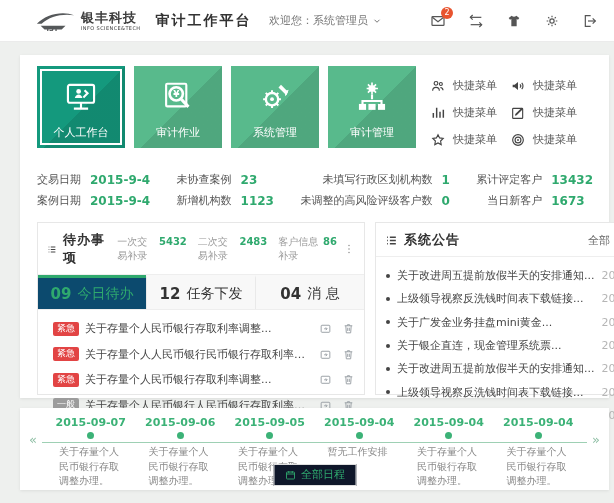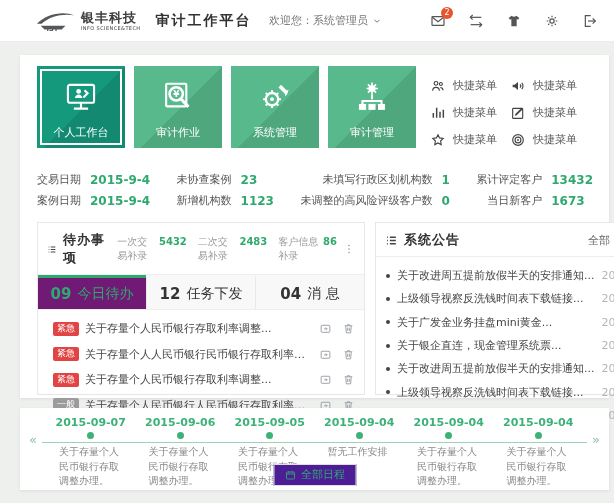--- a/index.html
+++ b/index.html
@@ -89,21 +89,21 @@
   .panel-notice .dots-btn { margin-left:8px; }
 
   
   .tabs { display:flex; border-bottom:1px solid #eee; }
   .tab {
     flex:1; height:34px; background:#f8f8f8; cursor:pointer;
     border-left:1px solid #e9e9e9; border-top:3px solid transparent;
     display:flex; align-items:center; justify-content:center; gap:6px; color:#333;
   }
   .tab:first-child { border-left:none; }
-  .tab.active { background:#701a75; border-top-color:#2fa96e; color:#2fa96e; }
+  .tab.active { background:#0c4a6e; border-top-color:#2fa96e; color:#2fa96e; }
   .tab-num { font-size:15px; font-weight:bold; }
   .tab-label { font-size:14px; }
 
   
   .todo-list { padding:6px 9px 0; }
   .todo-item { display:flex; align-items:center; gap:6px; height:25.5px; cursor:pointer;padding-left:6px; }
   .level-badge {
     flex:none; font-size:9px; color:#fff; padding:1px 4px 2px; border-radius:2px; line-height:1.2;
   }
   .level-badge.red { background:#e24444; }
@@ -124,21 +124,21 @@
   .tl-chevron.left { left:9px; }
   .tl-chevron.right { right:9px; }
   .tl-line { position:absolute; left:22px; right:22px; top:34px; height:1px; background:#9ed0b4; }
   .tl-entries { display:flex; position:relative; }
   .tl-entry { flex:1; text-align:center; }
   .tl-date { font-size:11px; font-weight:bold; color:#3cb277; }
   .tl-dot { width:7px; height:7px; border-radius:50%; background:#3cb277; margin:3px auto 6px; position:relative; z-index:2; }
   .tl-text { font-size:10px; color:#888; text-align:left; padding:0 13px; line-height:1.45; }
   .schedule-btn {
     position:absolute; left:50%; bottom:4px; transform:translateX(-50%);
-    display:flex; align-items:center; gap:5px; background:#4c1d95;
+    display:flex; align-items:center; gap:5px; background:#0f172a;
     border:1px solid #e0e0e0; color:#2fa96e; font-size:11px; padding:2px 10px 3px; cursor:pointer;
   }
   .schedule-btn svg { color:#2fa96e; }
 </style>
 </head>
 <body>
 
 <header class="topbar">
   <div class="logo">
     <svg width="42" height="24" viewBox="0 0 44 24">

